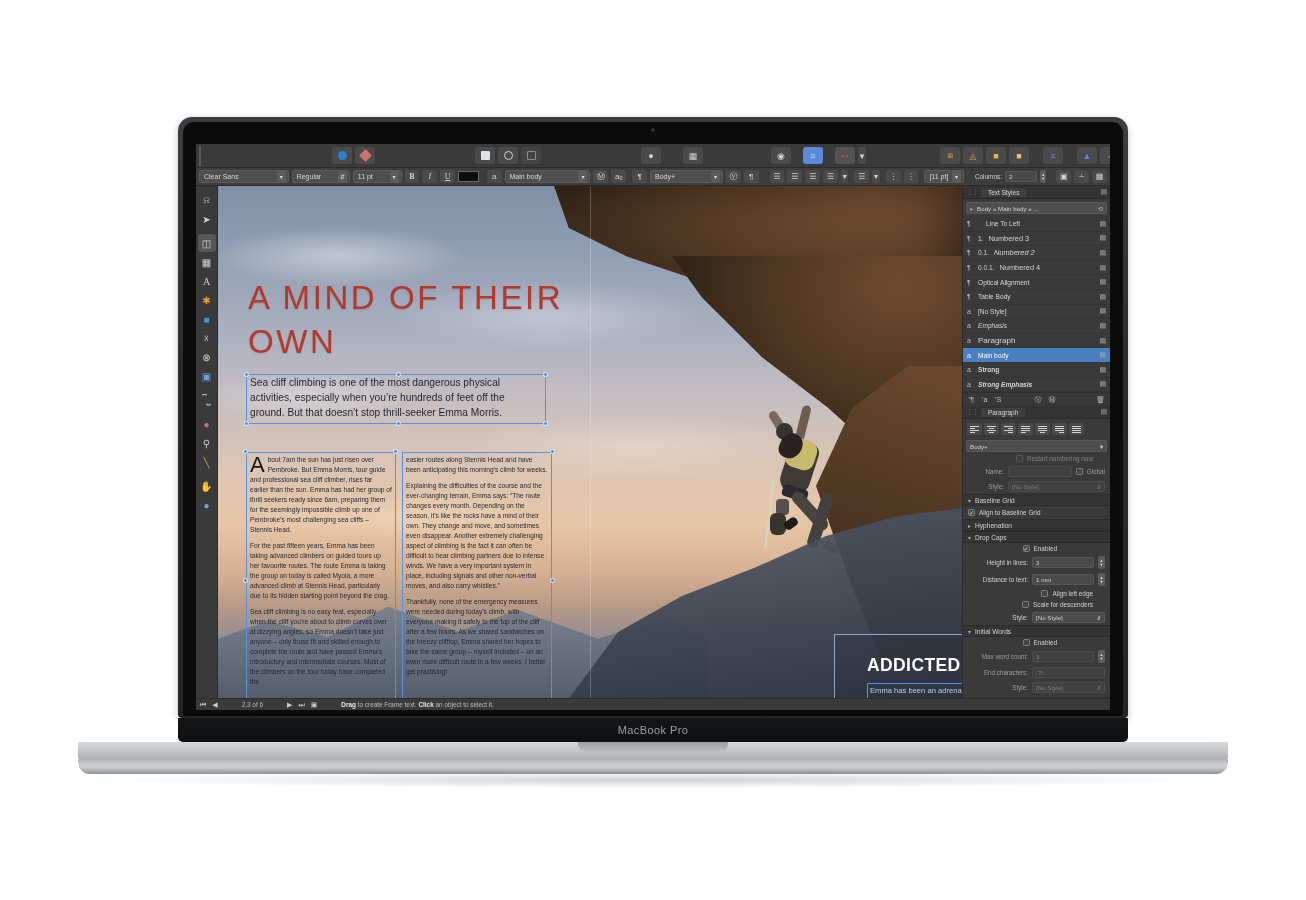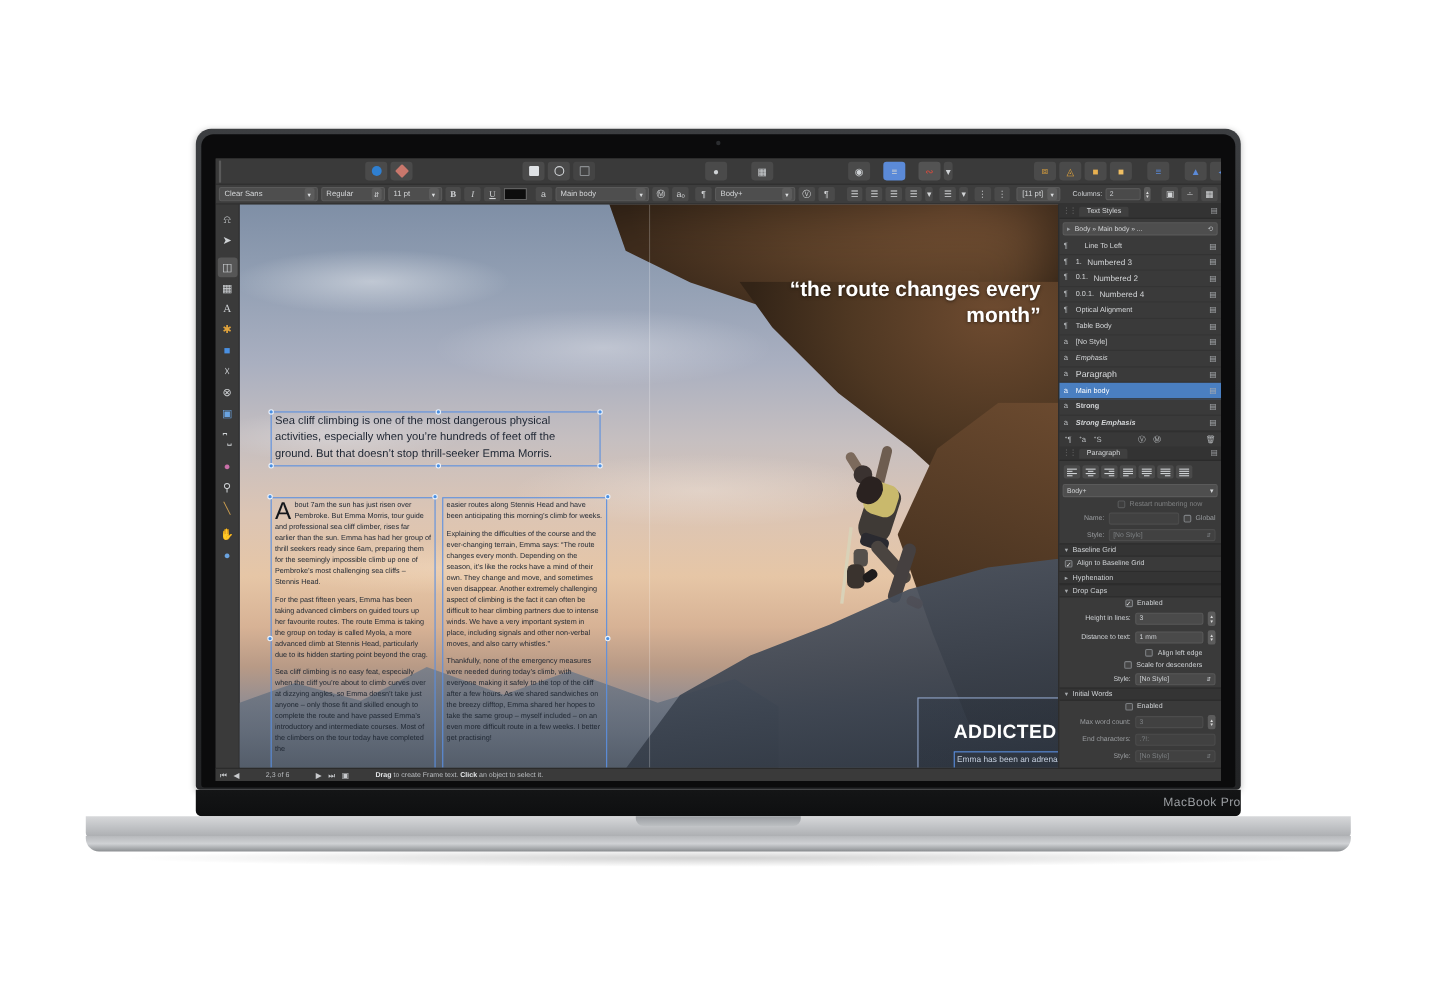--- a/index.html
+++ b/index.html
@@ -45,21 +45,21 @@
     width: 914px; height: 566px;
     background: #3b3b3b;
     overflow: hidden;
   }
   #chin {
     position: absolute;
     left: 178px; top: 718px;
     width: 950px; height: 24px;
     background: linear-gradient(180deg,#141516 0%, #0e0f10 100%);
     border-radius: 0 0 5px 5px;
-    text-align: right;
+    text-align: center;
   }
   #chin-label {
     font-size: 11px; color: #9b9ea2; line-height: 24px; letter-spacing: .4px;
   }
   #base {
     position: absolute;
     left: 78px; top: 742px;
     width: 1150px; height: 20px;
     background: linear-gradient(180deg,#d7d8da 0%, #c2c4c7 45%, #a9abae 100%);
     border-radius: 0 0 5px 5px;
@@ -616,22 +616,22 @@
         <div class="legR"></div>
         <div class="legL"></div>
         <div class="shoeR"></div>
         <div class="shoeL"></div>
       </div>
 
       <div class="mountain"></div>
       <div class="headland"></div>
       <div class="page-gutter"></div>
 
-
-      <div class="pullquote">“the route changes every month”</div>
+      <div class="headline">A MIND OF THEIR OWN</div>
+
 
       <div class="standfirst">
         <span>Sea cliff climbing is one of the most dangerous physical activities, especially when you’re hundreds of feet off the ground. But that doesn’t stop thrill-seeker Emma Morris.</span>
         <div class="handle" style="left:-3px;top:-3px"></div>
         <div class="handle" style="right:-3px;top:-3px"></div>
         <div class="handle" style="left:-3px;bottom:-3px"></div>
         <div class="handle" style="right:-3px;bottom:-3px"></div>
         <div class="handle" style="left:50%;bottom:-3px"></div>
         <div class="handle" style="left:50%;top:-3px"></div>
       </div>
@@ -685,21 +685,21 @@
           </div>
           <div class="styleRow">
             <span class="gl">¶</span>
             <span class="num">1.</span>
             <span style="font-size: 7.4px;">Numbered 3</span>
             <span class="mi">▤</span>
           </div>
           <div class="styleRow">
             <span class="gl">¶</span>
             <span class="num">0.1.</span>
-            <span style="font-size: 7.4px;">Numbered 2</span>
+            <span style="font-size: 7.4px; font-style: italic;">Numbered 2</span>
             <span class="mi">▤</span>
           </div>
           <div class="styleRow">
             <span class="gl">¶</span>
             <span class="num">0.0.1.</span>
             <span style="font-size: 7.4px;">Numbered 4</span>
             <span class="mi">▤</span>
           </div>
           <div class="styleRow">
             <span class="gl">¶</span>

